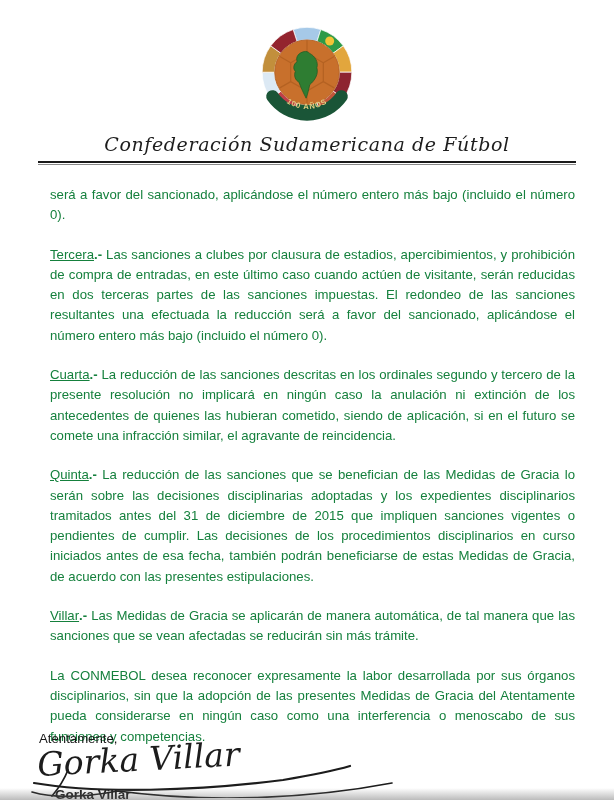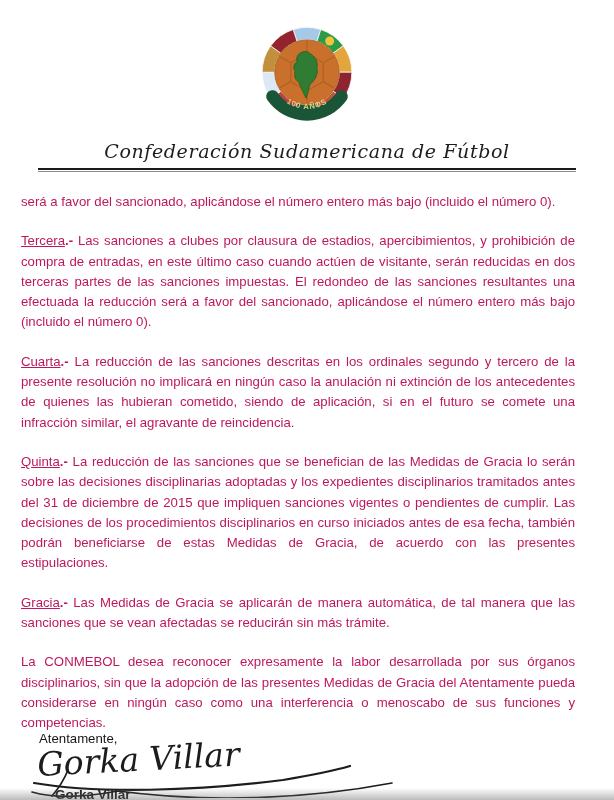--- a/index.html
+++ b/index.html
@@ -14,31 +14,31 @@
     color:#161616;
   }
   .logo-row { padding-top:22px; display:flex; justify-content:center; }
   .org-script {
     text-align:center;
     font-family:"DejaVu Serif", serif;
     font-style:italic;
     font-size:19px;
     letter-spacing:0.6px;
     color:#1d1d1d;
-    margin-top:14px;
+    margin-top:7px;
   }
   .rule-wrap { margin:6px 38px 0 38px; }
   .rule-main { height:2px; background:#1a1a1a; }
   .rule-sub  { height:1px; background:#8a8a8a; margin-top:1px; }
   .content {
-    padding:20px 39px 0 21px;
+    padding:20px 39px 0 50px;
     font-size:13.2px;
     line-height:20.3px;
     text-align:justify;
-    color:#be185d;
+    color:#15803d;
   }
   .para { margin-bottom:19px; }
   .sec { font-weight:normal; text-decoration:underline; }
   .sep { font-weight:bold; }
   .closing {
     position:absolute; top:731px; left:39px;
     font-size:13.2px;
   }
   .sig-svg { position:absolute; top:742px; left:28px; width:372px; height:56px; }
   .print-name {
@@ -98,21 +98,21 @@
   <div class="rule-wrap">
     <div class="rule-main"></div>
     <div class="rule-sub"></div>
   </div>
 
   <main class="content">
     <p class="para"><span class="sec"></span><span class="sep"></span><span class="ptext">será a favor del sancionado, aplicándose el número entero más bajo (incluido el número 0).</span></p>
     <p class="para"><span class="sec">Tercera</span><span class="sep">.- </span><span class="ptext">Las sanciones a clubes por clausura de estadios, apercibimientos, y prohibición de compra de entradas, en este último caso cuando actúen de visitante, serán reducidas en dos terceras partes de las sanciones impuestas. El redondeo de las sanciones resultantes una efectuada la reducción será a favor del sancionado, aplicándose el número entero más bajo (incluido el número 0).</span></p>
     <p class="para"><span class="sec">Cuarta</span><span class="sep">.- </span><span class="ptext">La reducción de las sanciones descritas en los ordinales segundo y tercero de la presente resolución no implicará en ningún caso la anulación ni extinción de los antecedentes de quienes las hubieran cometido, siendo de aplicación, si en el futuro se comete una infracción similar, el agravante de reincidencia.</span></p>
     <p class="para"><span class="sec">Quinta</span><span class="sep">.- </span><span class="ptext">La reducción de las sanciones que se benefician de las Medidas de Gracia lo serán sobre las decisiones disciplinarias adoptadas y los expedientes disciplinarios tramitados antes del 31 de diciembre de 2015 que impliquen sanciones vigentes o pendientes de cumplir. Las decisiones de los procedimientos disciplinarios en curso iniciados antes de esa fecha, también podrán beneficiarse de estas Medidas de Gracia, de acuerdo con las presentes estipulaciones.</span></p>
-    <p class="para"><span class="sec">Gracia</span><span class="sep">.- </span><span class="ptext">Las Medidas de Gracia se aplicarán de manera automática, de tal manera que las sanciones que se vean afectadas se reducirán sin más trámite.</span></p>
+    <p class="para"><span class="sec">Villar</span><span class="sep">.- </span><span class="ptext">Las Medidas de Gracia se aplicarán de manera automática, de tal manera que las sanciones que se vean afectadas se reducirán sin más trámite.</span></p>
     <p class="para"><span class="sec"></span><span class="sep"></span><span class="ptext">La CONMEBOL desea reconocer expresamente la labor desarrollada por sus órganos disciplinarios, sin que la adopción de las presentes Medidas de Gracia del Atentamente pueda considerarse en ningún caso como una interferencia o menoscabo de sus funciones y competencias.</span></p>
   </main>
 
   <div class="closing">Atentamente,</div>
 
   <svg class="sig-svg" viewBox="0 0 372 56" xmlns="http://www.w3.org/2000/svg">
     <text x="10" y="34" font-size="33" font-family="DejaVu Serif, serif" font-style="italic" fill="#1c1c1c" transform="rotate(-3 10 34)">Gorka Villar</text>
     <path d="M6,41 C70,52 170,49 255,38 C285,33 305,29 322,24" stroke="#1c1c1c" stroke-width="2.2" fill="none" stroke-linecap="round"></path>
     <path d="M4,50 C28,57 58,55 90,49 C180,61 280,57 364,41" stroke="#1c1c1c" stroke-width="1.7" fill="none" stroke-linecap="round"></path>
     <path d="M24,54 C30,47 36,38 40,28" stroke="#1c1c1c" stroke-width="1.7" fill="none" stroke-linecap="round"></path>

